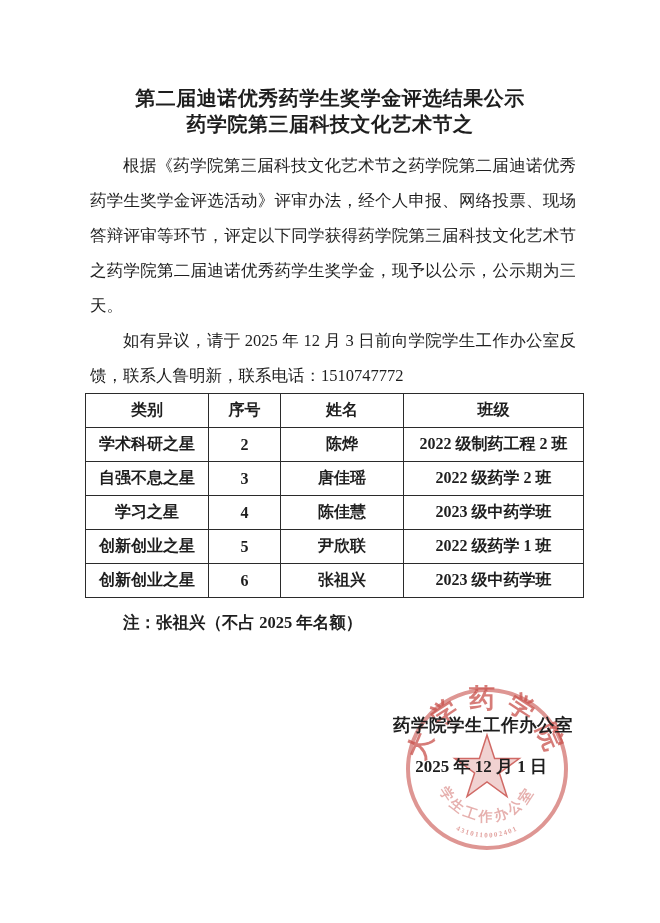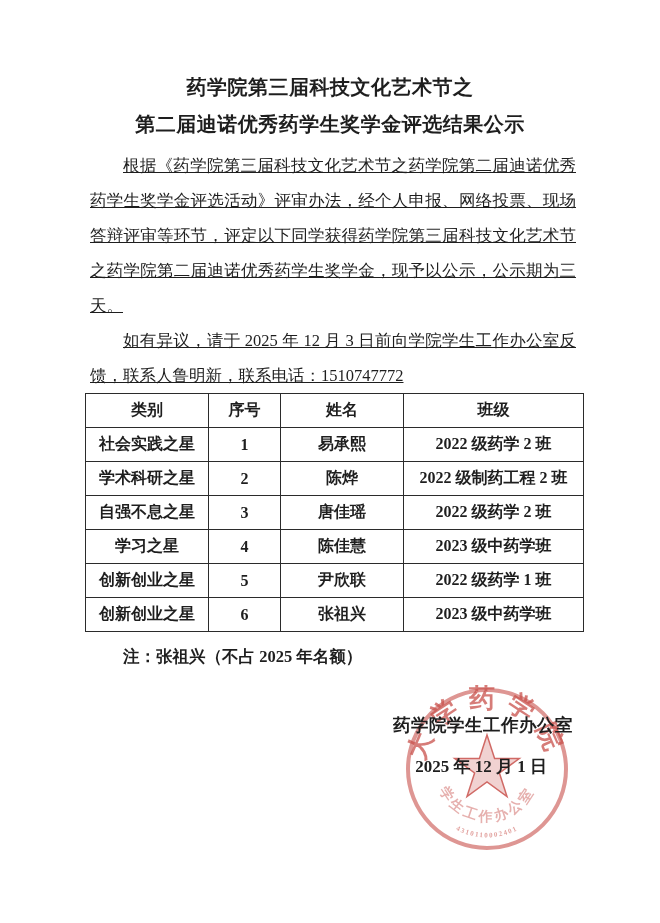--- a/index.html
+++ b/index.html
@@ -25,21 +25,20 @@
   }
   .title.second { margin-top: 11px; }
   .body-text {
     margin: 0 84px 0 90px;
     font-size: 16.5px;
     line-height: 35px;
     text-align: justify;
     text-justify: inter-ideograph;
     text-indent: 2em;
     font-weight: 500;
-    text-decoration: underline;
   }
   .body-text.first { margin-top: 11px; }
   table.awards {
     border-collapse: collapse;
     table-layout: fixed;
     margin: 0 0 0 85px;
     width: 498px;
     font-size: 16px;
     font-weight: 600;
   }
@@ -98,48 +97,42 @@
   .seal text {
     font-family: "Liberation Serif", "DejaVu Serif", serif;
     font-weight: 700;
   }
 </style>
 </head>
 <body>
 
 <div class="page">
 
+  <h1 class="title second">第二届迪诺优秀药学生奖学金评选结果公示</h1>
   <h1 class="title">药学院第三届科技文化艺术节之</h1>
-  <h1 class="title second">第二届迪诺优秀药学生奖学金评选结果公示</h1>
 
   <p class="body-text first">根据《药学院第三届科技文化艺术节之药学院第二届迪诺优秀药学生奖学金评选活动》评审办法，经个人申报、网络投票、现场答辩评审等环节，评定以下同学获得药学院第三届科技文化艺术节之药学院第二届迪诺优秀药学生奖学金，现予以公示，公示期为三天。</p>
   <p class="body-text">如有异议，请于 2025 年 12 月 3 日前向学院学生工作办公室反馈，联系人鲁明新，联系电话：1510747772</p>
 
   <table class="awards">
     <colgroup>
       <col class="c1">
         <col class="c2">
         <col class="c3">
         <col class="c4">
     </colgroup>
   <thead>
         <tr>
           <th>类别</th>
           <th>序号</th>
           <th>姓名</th>
           <th>班级</th>
         </tr>
       </thead>
       <tbody>
-        <tr>
-          <td>社会实践之星</td>
-          <td>1</td>
-          <td>易承熙</td>
-          <td>2022 级药学 2 班</td>
-        </tr>
         <tr>
           <td>学术科研之星</td>
           <td>2</td>
           <td>陈烨</td>
           <td>2022 级制药工程 2 班</td>
         </tr>
         <tr>
           <td>自强不息之星</td>
           <td>3</td>
           <td>唐佳瑶</td>

